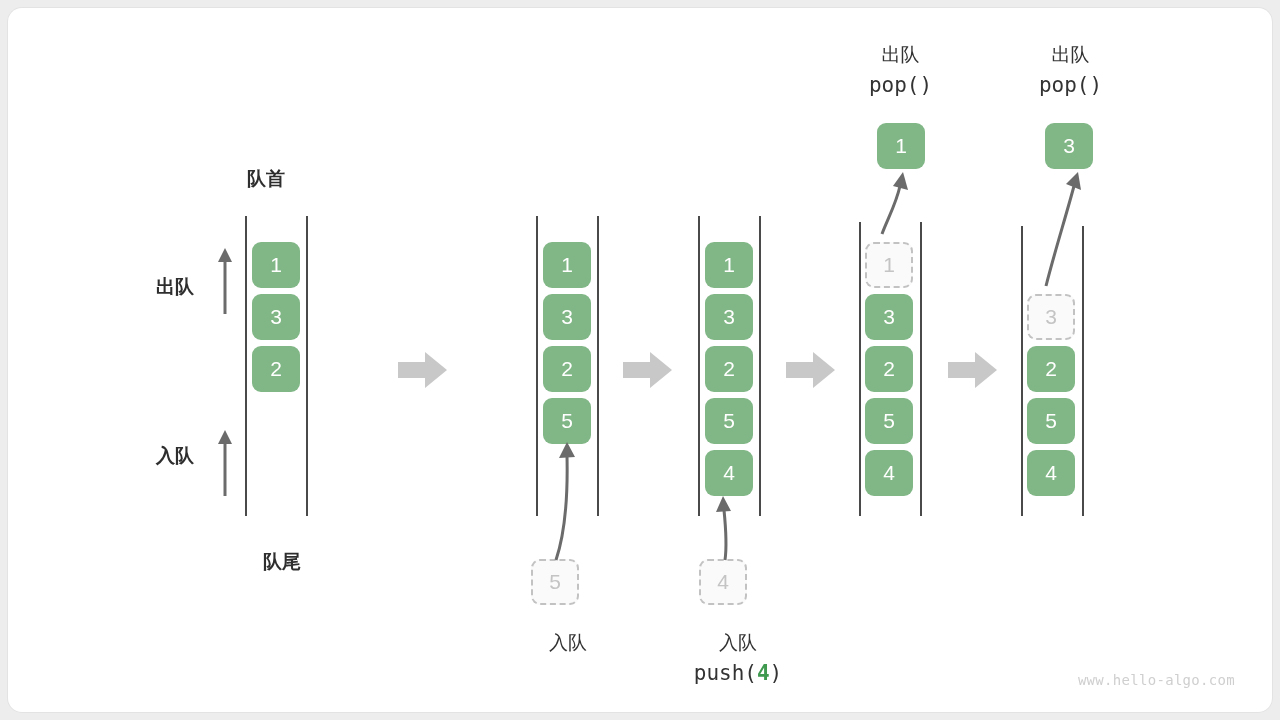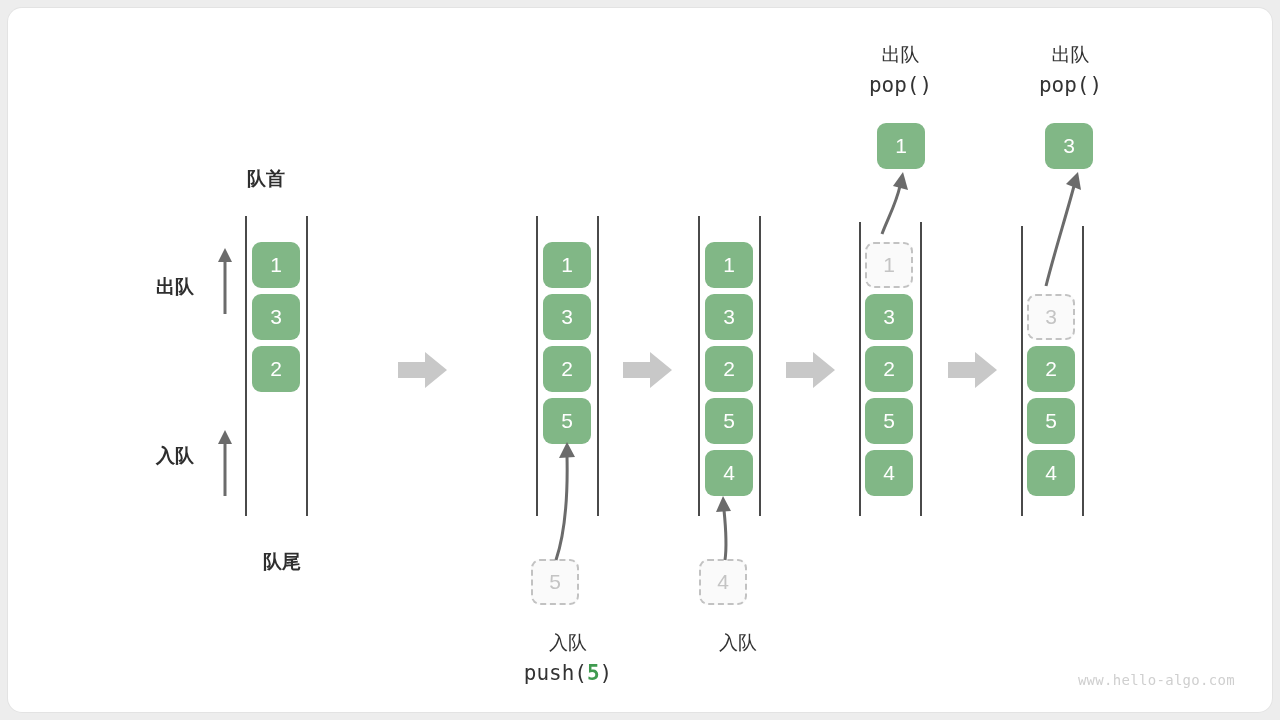--- a/index.html
+++ b/index.html
@@ -163,21 +163,20 @@
 
       <div class="cell cell-ghost" style="left:523px; top:551px;">5</div>
 
       <svg class="thin-arrow" style="left:520px; top:432px;" width="60" height="122" viewBox="0 0 60 122">
         <path d="M 28 120 C 36 96, 40 60, 39 16" stroke="#6b6b6b" stroke-width="3" fill="none"></path>
         <polygon points="39,2 31,18 47,17" fill="#6b6b6b"></polygon>
       </svg>
     </div>
     <div class="op-block" style="left:470px; top:620px; width:180px;">
       <div class="op-cn">入队</div>
-      <div class="op-code"><span>push(</span><span class="op-arg">5</span><span>)</span></div>
     </div>
 
     <svg class="flow-arrow" style="left:615px; top:343px;" width="50" height="38" viewBox="0 0 50 38">
       <polygon points="0,11 27,11 27,1 49,19 27,37 27,27 0,27" fill="#c8c8c8"></polygon>
     </svg>
 
     <div class="col">
       <div class="rail" style="left:690px; top:208px; height:300px;"></div>
       <div class="rail" style="left:751px; top:208px; height:300px;"></div>
       <div class="cell cell-filled" style="left:697px; top:234px;">1</div>
@@ -186,20 +185,21 @@
       <div class="cell cell-filled" style="left:697px; top:390px;">5</div>
       <div class="cell cell-filled" style="left:697px; top:442px;">4</div>
       <div class="cell cell-ghost" style="left:691px; top:551px;">4</div>
       <svg class="thin-arrow" style="left:692px; top:486px;" width="48" height="68" viewBox="0 0 48 68">
         <path d="M 25 66 C 27 52, 26 36, 24 16" stroke="#6b6b6b" stroke-width="3" fill="none"></path>
         <polygon points="23,2 16,18 31,17" fill="#6b6b6b"></polygon>
       </svg>
     </div>
     <div class="op-block" style="left:640px; top:620px; width:180px;">
       <div class="op-cn">入队</div>
+      <div class="op-code"><span>push(</span><span class="op-arg">4</span><span>)</span></div>
     </div>
 
     <svg class="flow-arrow" style="left:778px; top:343px;" width="50" height="38" viewBox="0 0 50 38">
       <polygon points="0,11 27,11 27,1 49,19 27,37 27,27 0,27" fill="#c8c8c8"></polygon>
     </svg>
 
     <div class="op-block" style="left:805px; top:32px; width:175px;">
       <div class="op-cn">出队</div>
       <div class="op-code">pop()</div>
     </div>

